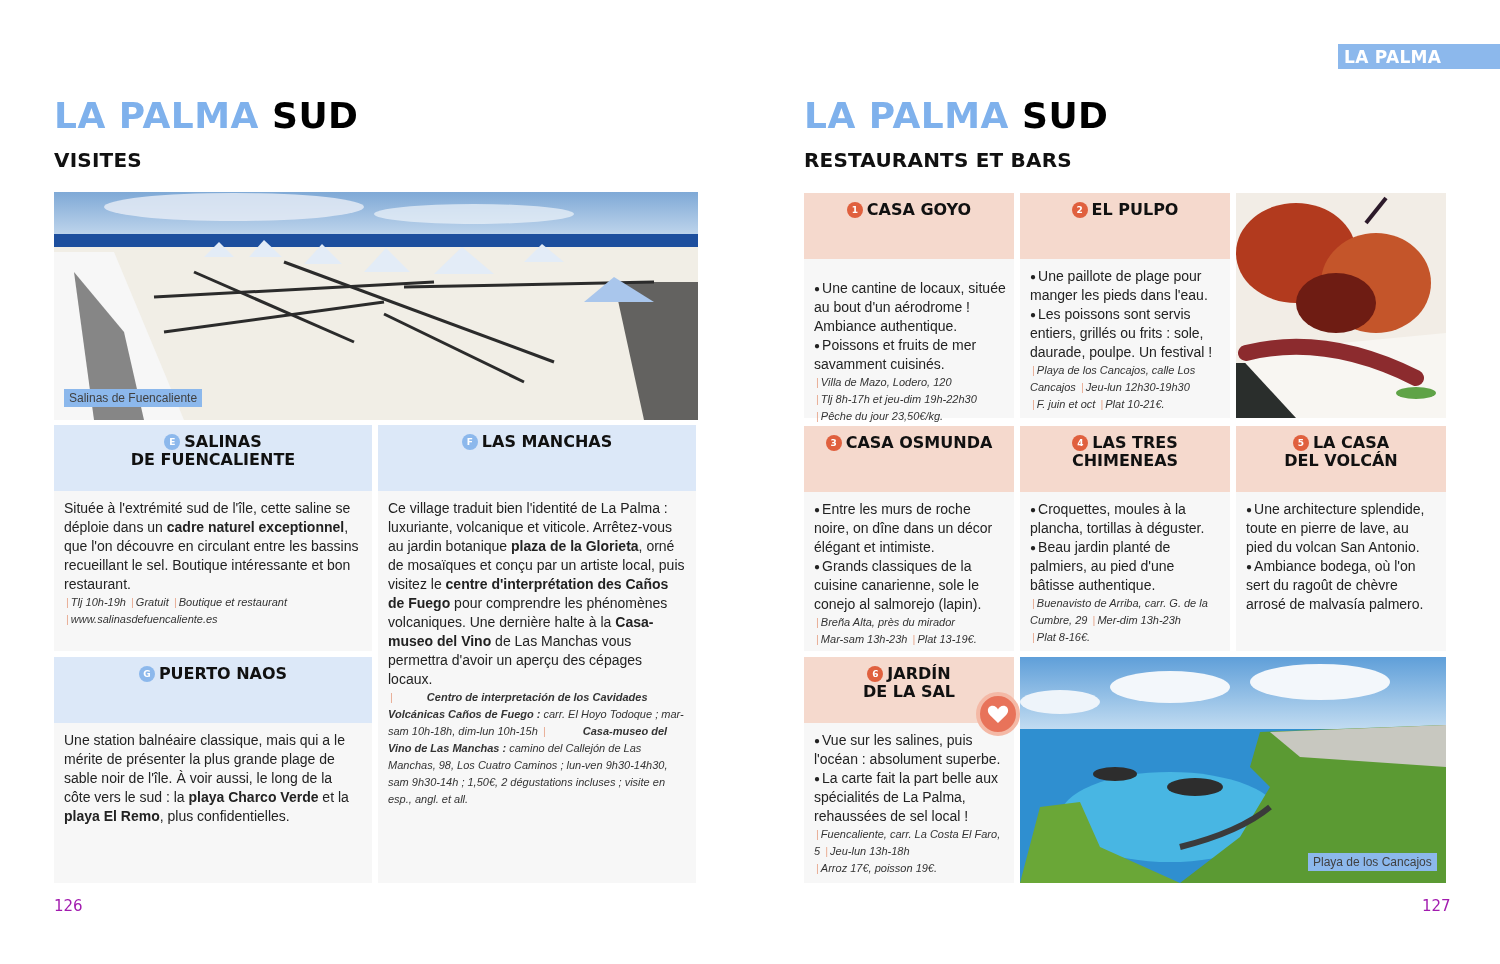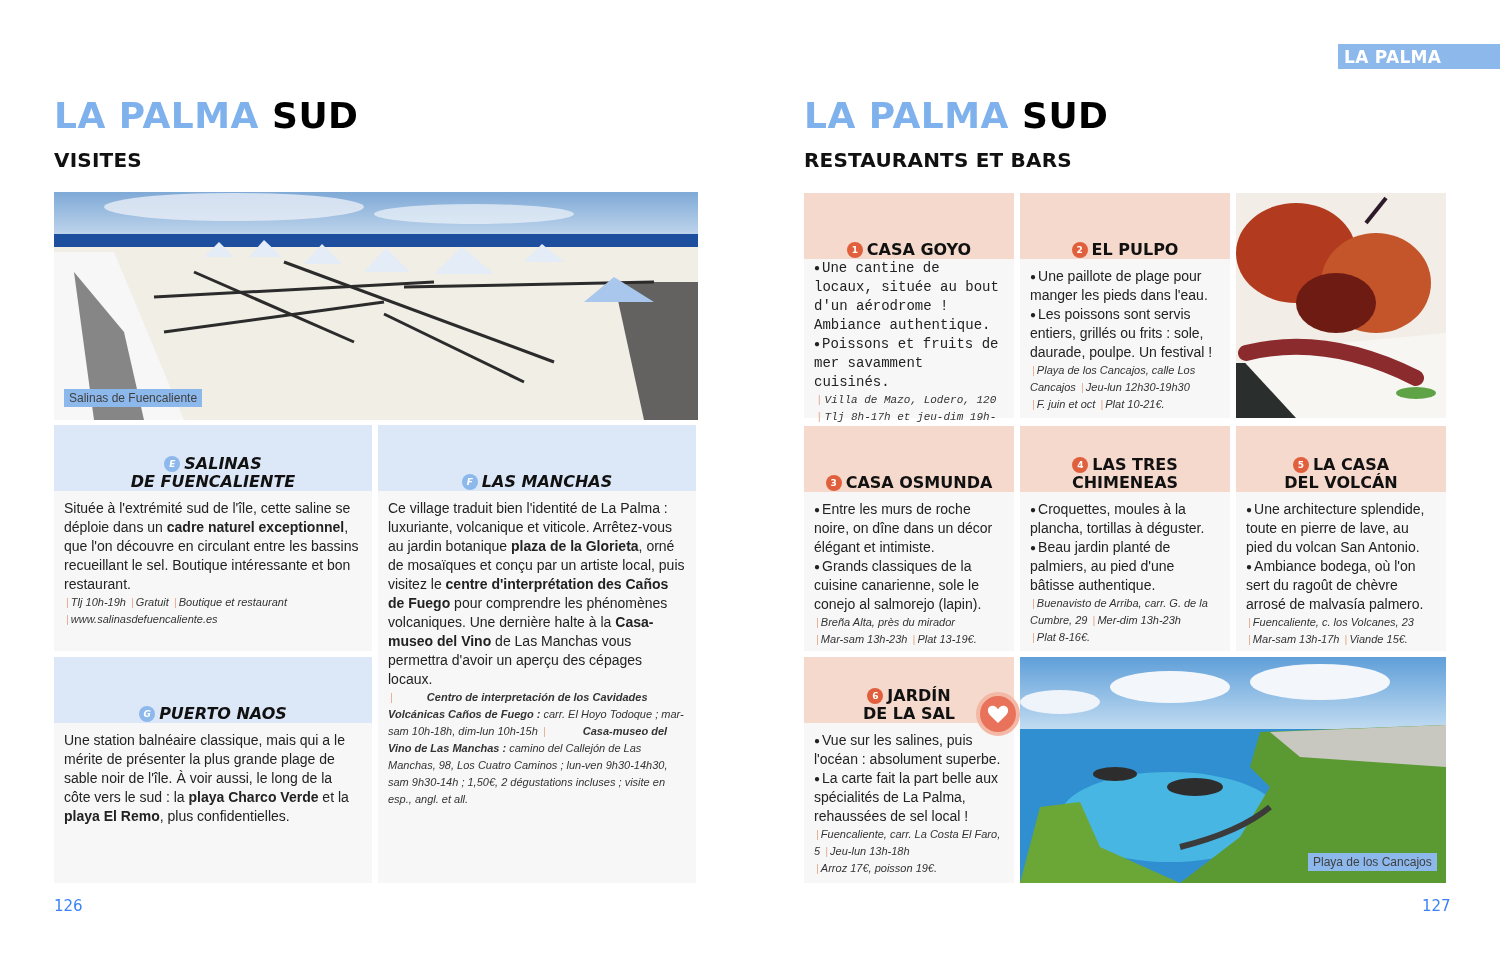--- a/index.html
+++ b/index.html
@@ -25,26 +25,26 @@
   }
 
   .photo { position: absolute; overflow: hidden; }
   .caption {
     position: absolute; background: #8cb8ec; color: #404040; font-size: 12px;
     padding: 2px 5px; font-family: "Liberation Sans", sans-serif;
   }
 
   .card { position: absolute; background: #f7f7f7; }
   .card-head {
-    height: 66px; display: flex; justify-content: center; align-items: flex-end;
+    height: 66px; display: flex; justify-content: center; align-items: flex-start;
     padding-top: 8px; text-align: center;
     font-family: "DejaVu Sans", sans-serif; font-weight: 900; font-size: 16px;
     line-height: 18px; color: #111;
   }
-  .card.blue .card-head { background: #dce8f8; font-style: italic; }
+  .card.blue .card-head { background: #dce8f8; }
   .card.pink .card-head { background: #f5d9cd; }
   .num {
     display: inline-flex; width: 16px; height: 16px; border-radius: 50%;
     color: #fff; font-size: 9px; font-weight: 700; align-items: center; justify-content: center;
     margin-right: 4px; vertical-align: 2px;
   }
   .card.blue .num { background: #8cb8ec; }
   .card.pink .num { background: #e0603e; }
   .card-body {
     padding: 8px 10px 8px 10px; font-size: 14px; line-height: 19px; color: #222;
@@ -57,21 +57,21 @@
   .info .sep { color: #e8a98f; font-style: normal; margin: 0 2px; }
   .info b { font-weight: 700; margin-left: 32px; }
   .bullet-line::before { content: "\25CF"; font-size: 10px; margin-right: 2px; vertical-align: 1px; }
 
   .heart-badge {
     position: absolute; left: 976px; top: 692px; width: 44px; height: 44px;
     border-radius: 50%; background: #e8735a; border: 4px solid #f4b9a6;
     display: flex; align-items: center; justify-content: center;
   }
 
-  .folio { position: absolute; top: 897px; font-size: 15px; color: #3b82f6; font-family: "DejaVu Sans", sans-serif; }
+  .folio { position: absolute; top: 897px; font-size: 15px; color: #a21caf; font-family: "DejaVu Sans", sans-serif; }
 </style>
 </head>
 <body>
 
 <div class="running-tab">LA PALMA</div>
 
 <div class="big-title" style="left:54px;">
   <span class="t1">LA PALMA</span>
   <span class="t2">SUD</span>
 </div>
@@ -162,21 +162,21 @@
 <div class="big-title" style="left:804px;">
   <span class="t1">LA PALMA</span>
   <span class="t2">SUD</span>
 </div>
 <div class="section-title" style="left:804px;">RESTAURANTS ET BARS</div>
 
 <div class="card pink" style="left:804px; top:193px; width:210px; height:225px;">
   <div class="card-head">
       <div><span class="num">1</span><span>CASA GOYO</span></div>
     </div>
-  <div class="card-body" style="padding:0 8px 0 10px;font-family:Liberation Mono, monospace;">
+  <div class="card-body" style="padding:20px 8px 0 10px;">
     <div class="bullet-line">Une cantine de locaux, située au bout d'un aérodrome ! Ambiance authentique.</div>
     <div class="bullet-line">Poissons et fruits de mer savamment cuisinés.</div>
     <div class="info">
       <span class="sep">|</span><span>Villa de Mazo, Lodero, 120</span><br>
       <span class="sep">|</span><span>Tlj 8h-17h et jeu-dim 19h-22h30</span><br>
       <span class="sep">|</span><span>Pêche du jour 23,50€/kg.</span>
     </div>
   </div>
 </div>
 
@@ -240,25 +240,20 @@
   </div>
 </div>
 
 <div class="card pink" style="left:1236px; top:426px; width:210px; height:225px;">
   <div class="card-head">
       <div><span class="num">5</span><span>LA CASA</span><br><span>DEL VOLCÁN</span></div>
     </div>
   <div class="card-body" style="padding:8px 8px 0 10px;">
     <div class="bullet-line">Une architecture splendide, toute en pierre de lave, au pied du volcan San Antonio.</div>
     <div class="bullet-line">Ambiance bodega, où l'on sert du ragoût de chèvre arrosé de malvasía palmero.</div>
-    <div class="info">
-      <span class="sep">|</span><span>Fuencaliente, c. los Volcanes, 23</span><br>
-      <span class="sep">|</span><span>Mar-sam 13h-17h</span>
-      <span class="sep">|</span><span>Viande 15€.</span>
-    </div>
   </div>
 </div>
 
 <div class="card pink" style="left:804px; top:657px; width:210px; height:226px;">
   <div class="card-head">
       <div><span class="num">6</span><span>JARDÍN</span><br><span>DE LA SAL</span></div>
     </div>
   <div class="card-body" style="padding:8px 8px 0 10px;">
     <div class="bullet-line">Vue sur les salines, puis l'océan : absolument superbe.</div>
     <div class="bullet-line">La carte fait la part belle aux spécialités de La Palma, rehaussées de sel local !</div>

